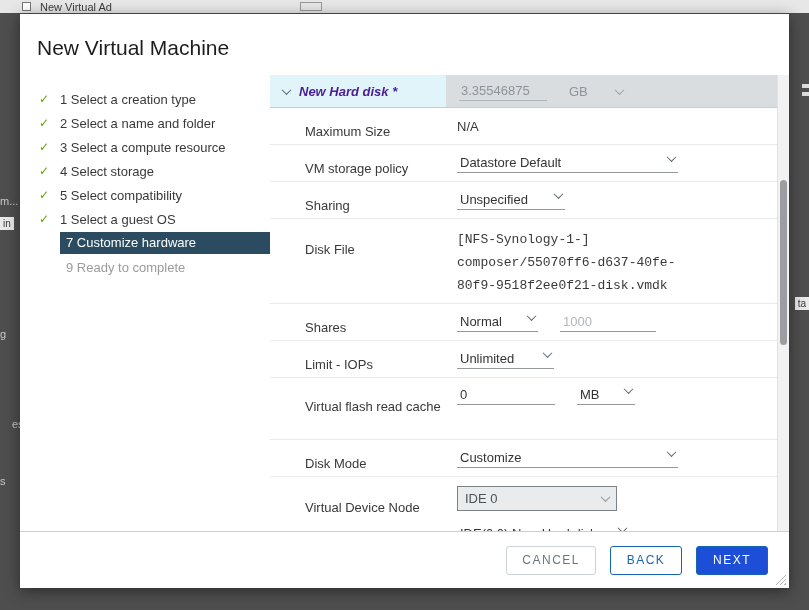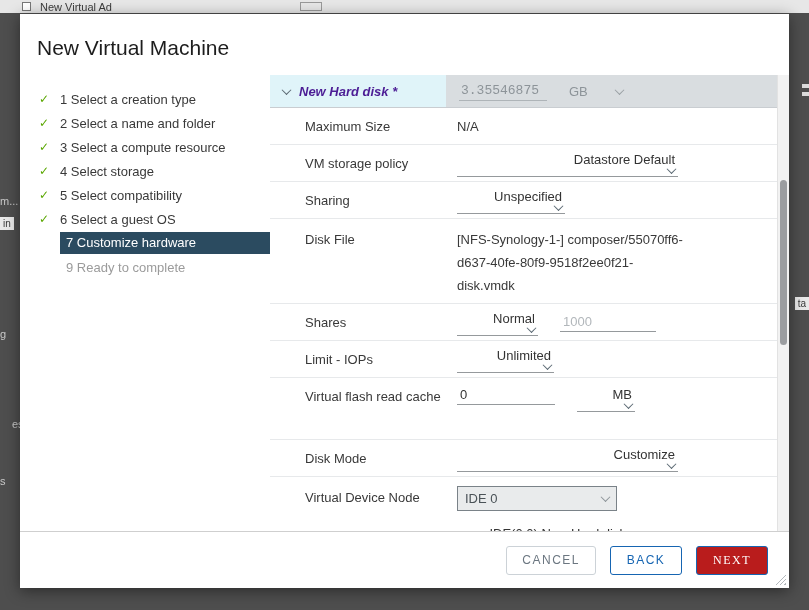--- a/index.html
+++ b/index.html
@@ -31,34 +31,34 @@
 
   
   .content { flex:1; position:relative; overflow:hidden; font-size:13px; color:#393939; }
   .rows { position:absolute; left:0; top:0; right:12px; bottom:0; overflow:hidden; }
 
   .hdr { height:33px; background:#d9dde0; border-bottom:1px solid #c9cdd1; display:flex; align-items:center; }
   .hdr-label { width:176px; height:100%; background:#e0f4f9; display:flex; align-items:center; gap:9px;
                padding-left:13px; font-style:italic; font-weight:600; color:#4c1d95; }
   .hdr-controls { flex:1; display:flex; align-items:center; gap:20px; padding-left:13px; }
   .dis-input { border:none; border-bottom:1px solid #aeb4b8; background:transparent; color:#8d9499;
-               font-size:13px; width:88px; font-family:Liberation Mono, monospace; padding:2px 2px; }
+               font-size:13px; width:88px; font-family:Liberation Sans, sans-serif; padding:2px 2px; }
   .dis-select { display:inline-flex; justify-content:space-between; align-items:center; width:58px;
                 color:#8d9499; padding:2px 2px; }
 
   .row { min-height:37px; display:flex; align-items:center; border-bottom:1px solid #e7e9eb; }
-  .row-label { width:187px; padding-left:35px; flex-shrink:0; font-size:13px; color:#393939; line-height:23px; }
+  .row-label { width:187px; padding-left:35px; flex-shrink:0; font-size:13px; color:#393939; line-height:23px;margin-top:10px; }
   .row-value { flex:1; display:flex; align-items:center; gap:22px; }
   .row-tall85 { height:85px; align-items:flex-start; padding-top:9px; }
   .row-tall62 { height:62px; align-items:flex-start; padding-top:7px; }
   .row-vdn { height:80px; align-items:flex-start; padding-top:9px; border-bottom:none; }
   .col-value { flex-direction:column; align-items:flex-start; gap:13px; }
 
-  .select { display:inline-flex; justify-content:space-between; align-items:flex-end;
-            border-bottom:1px solid #95999c; padding:2px 3px; color:#333; cursor:pointer;flex-direction:column; }
+  .select { display:inline-flex; justify-content:space-between; align-items:flex-start;
+            border-bottom:1px solid #95999c; padding:2px 3px; color:#333; cursor:pointer; }
   .chev { display:inline-block; width:7px; height:7px; border-right:1.6px solid #5a6872;
           border-bottom:1.6px solid #5a6872; transform:rotate(45deg) translate(-1px,-1px); flex-shrink:0; }
   .uline-input { border:none; border-bottom:1px solid #95999c; font-size:13px; font-family:inherit;
                  padding:2px 3px; color:#333; background:transparent; }
   .ghost { color:#b2b7bb; }
   .wrap-val { width:228px; line-height:23px; overflow-wrap:anywhere; }
 
   .vdn-box { width:160px; height:25px; border:1px solid #7a8288; background:#e9ebec; display:flex;
              align-items:center; justify-content:space-between; padding:0 7px; color:#4a5257; }
   .vdn-box .chev { border-color:#8d9499; }
@@ -67,21 +67,21 @@
   .sb { position:absolute; top:0; right:0; bottom:0; width:12px; background:#f2f2f2; border-left:1px solid #e2e2e2; }
   .sb-thumb { position:absolute; left:2px; right:2px; top:105px; height:165px; background:#9b9da0; border-radius:4px; cursor:grab; }
 
   
   .dlg-footer { height:57px; border-top:1px solid #cfcfcf; display:flex; justify-content:flex-end;
                 align-items:center; gap:14px; padding-right:21px; flex-shrink:0; }
   .btn { height:29px; min-width:72px; padding:0 15px; border-radius:3px; font-size:12px; letter-spacing:1.5px;
          background:#fff; display:flex; align-items:center; justify-content:center; cursor:pointer; font-family:inherit; }
   .btn-cancel { border:1px solid #ccd2d7; color:#6b7680; }
   .btn-back { border:1px solid #1665b2; color:#1665b2; }
-  .btn-next { border:1px solid #1665b2; background:#b91c1c; color:#ffffff;font-family:Liberation Serif, serif; }
+  .btn-next { border:1px solid #1665b2; background:#1d4ed8; color:#ffffff; }
 
   .resize { position:absolute; right:3px; bottom:3px; width:11px; height:11px; cursor:nwse-resize;
             background:repeating-linear-gradient(135deg, transparent 0 2px, #b4b9bd 2px 3px);
             clip-path:polygon(100% 0, 100% 100%, 0 100%); }
 </style>
 </head>
 <body>
 
 <div class="frame">
 
@@ -121,21 +121,21 @@
         <div class="step">
           <span class="check">✓</span>
           <span>4 Select storage</span>
         </div>
         <div class="step">
           <span class="check">✓</span>
           <span>5 Select compatibility</span>
         </div>
         <div class="step">
           <span class="check">✓</span>
-          <span>6 Select a guest OS</span>
+          <span>1 Select a guest OS</span>
         </div>
         <div class="step">
           <span class="check"></span>
           <span class="step-box">7 Customize hardware</span>
         </div>
         <div class="step todo">
           <span>9 Ready to complete</span>
         </div>
       </div>
 
@@ -178,21 +178,21 @@
             <div class="row-value">
               <span class="select" style="width:108px;">
                 <span>Unspecified</span>
                 <span class="chev"></span>
               </span>
             </div>
           </div>
 
           <div class="row row-tall85">
             <div class="row-label">Disk File</div>
-            <div class="row-value" style="align-items:flex-end;">
+            <div class="row-value" style="align-items:flex-end;font-family:Liberation Mono, monospace;">
               <span class="wrap-val">[NFS-Synology-1-] composer/55070ff6-d637-40fe-80f9-9518f2ee0f21-disk.vmdk</span>
             </div>
           </div>
 
           <div class="row">
             <div class="row-label">Shares</div>
             <div class="row-value">
               <span class="select" style="width:81px;">
                 <span>Normal</span>
                 <span class="chev"></span>

